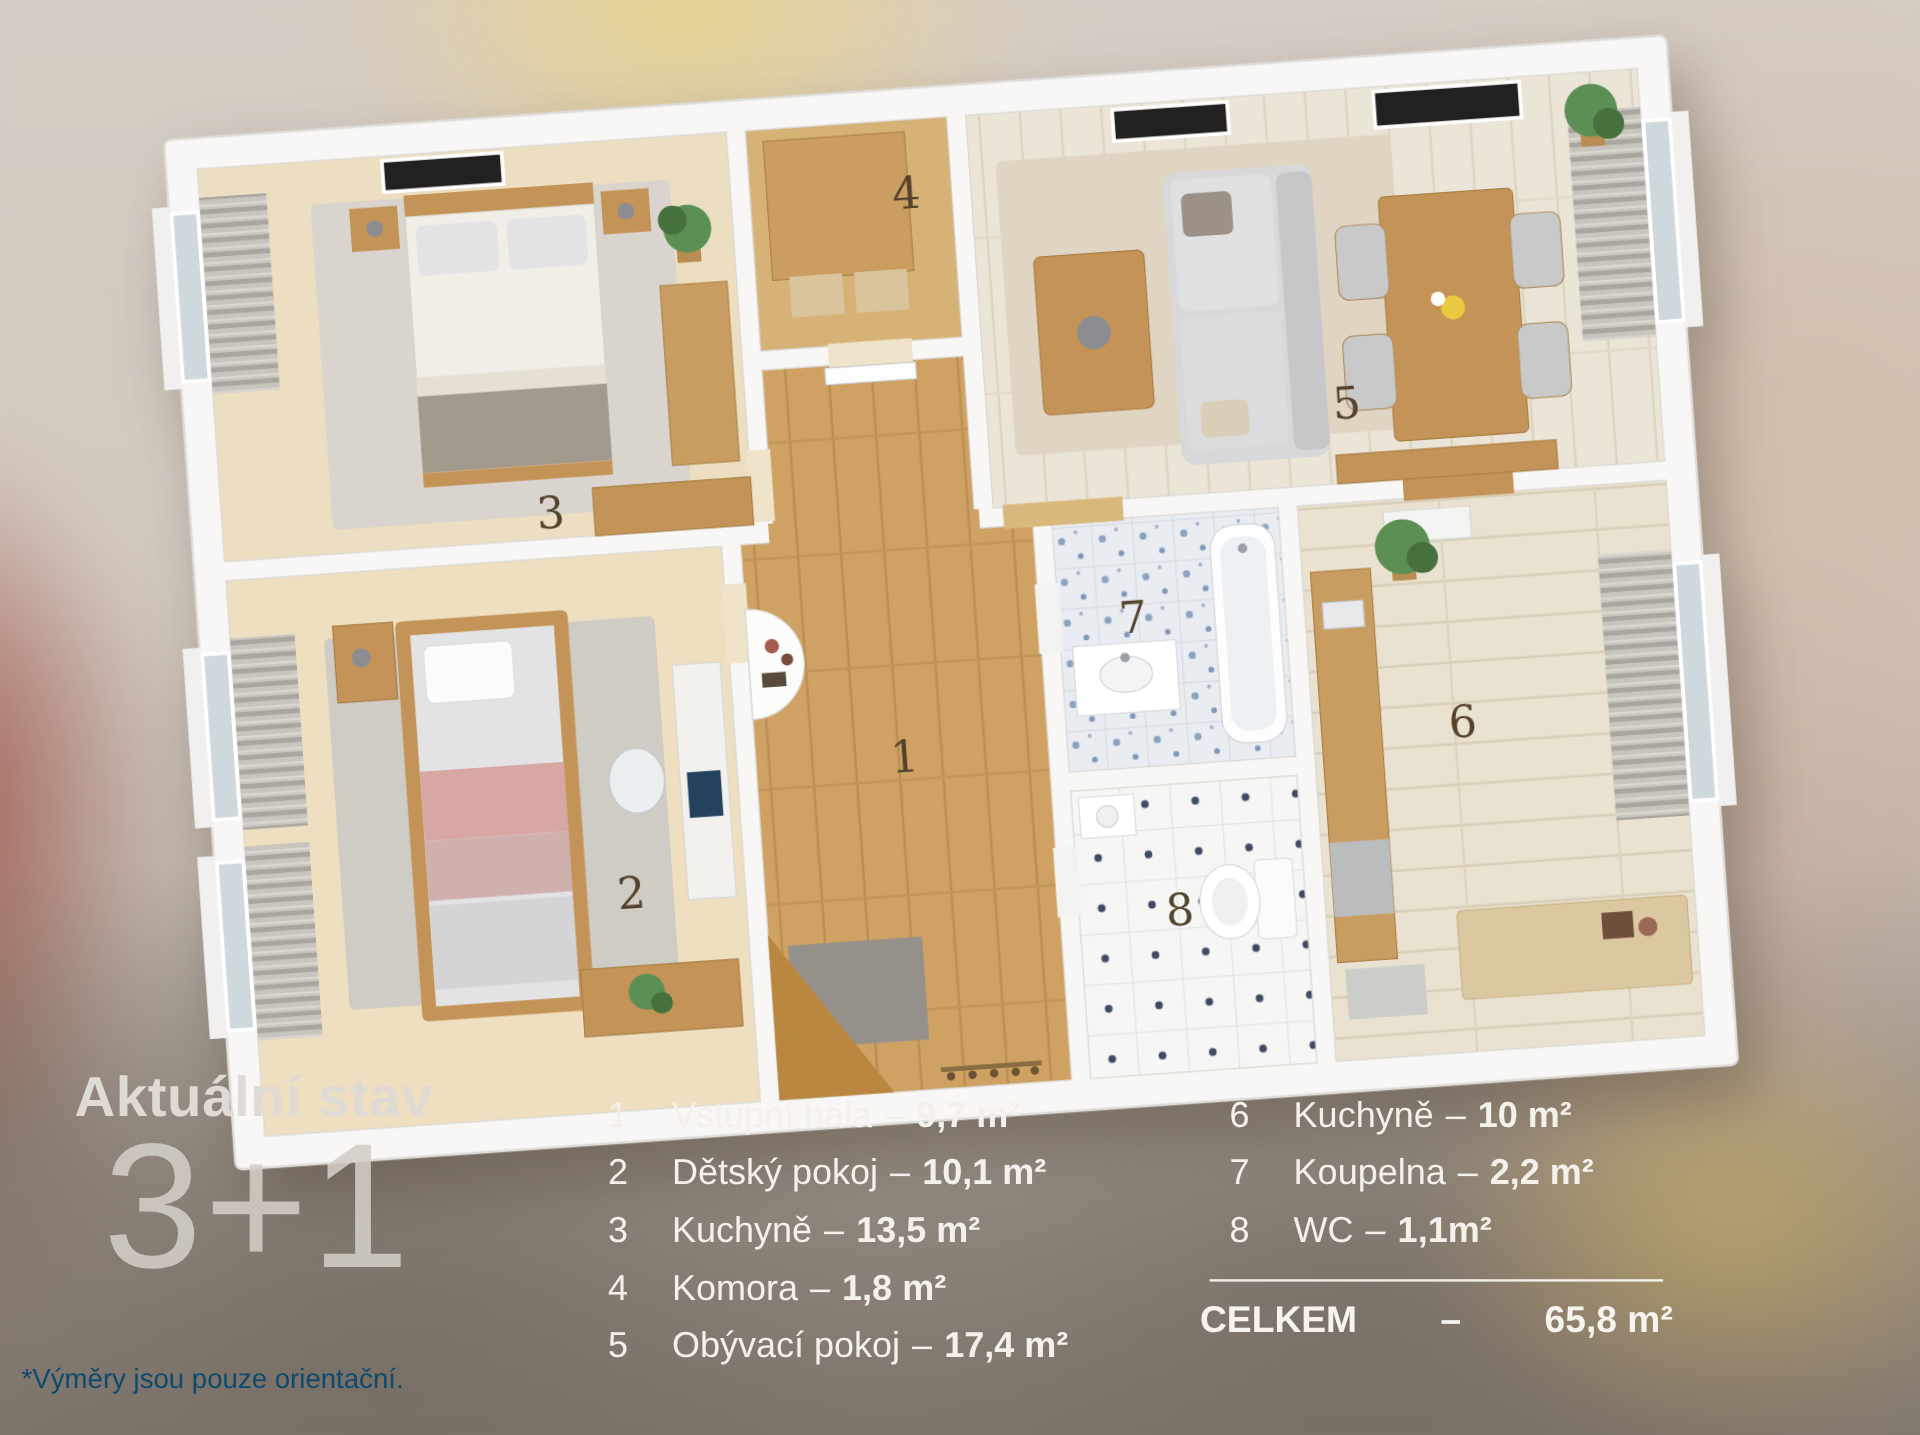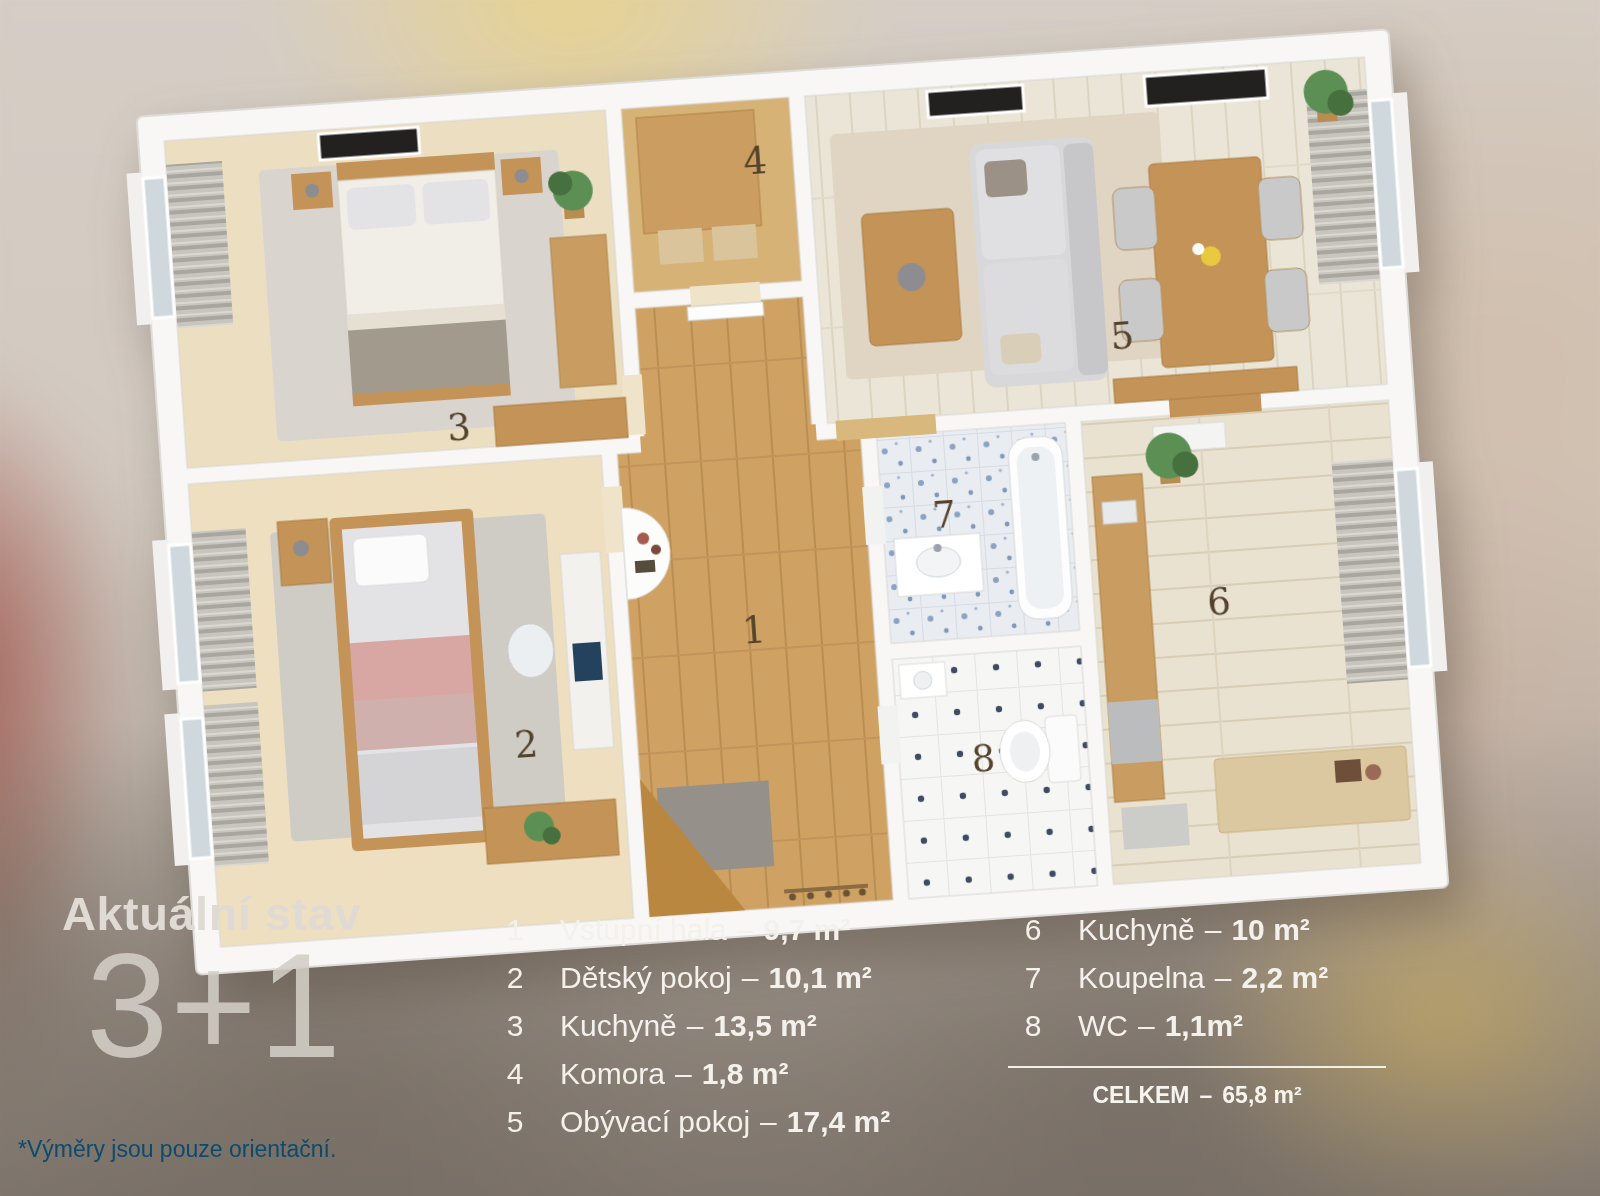--- a/index.html
+++ b/index.html
@@ -35,21 +35,21 @@
   .legend.c1{left:498px;top:906px;}
   .legend.c2{left:1016px;top:906px;}
   .lrow{display:flex;align-items:center;height:48px;font-size:30px;color:#f4f1ec;}
   .lnum{width:34px;text-align:center;flex:none;}
   .llabel{margin-left:28px;}
   .ldash{margin:0 10px;}
   .lval{font-weight:700;}
   .rule{position:absolute;left:1008px;top:1066px;width:378px;height:2px;
         background:rgba(248,245,239,.95);}
   .total{position:absolute;left:1000px;top:1082px;width:394px;display:flex;
-         justify-content:center;gap:10px;font-size:23px;font-weight:700;color:#f7f4ef;}
+         justify-content:space-between;gap:10px;font-size:31px;font-weight:700;color:#f7f4ef;}
   .watermark{position:absolute;left:1120px;top:1000px;font-size:57px;font-weight:700;
              letter-spacing:7px;color:rgba(230,222,211,.5);white-space:nowrap;}
   .watermark .reg{font-size:15px;vertical-align:baseline;letter-spacing:0;}
 </style>
 </head>
 <body>
 
 <div class="stage">
   <div class="bg"></div>
   <div class="shade"></div>

